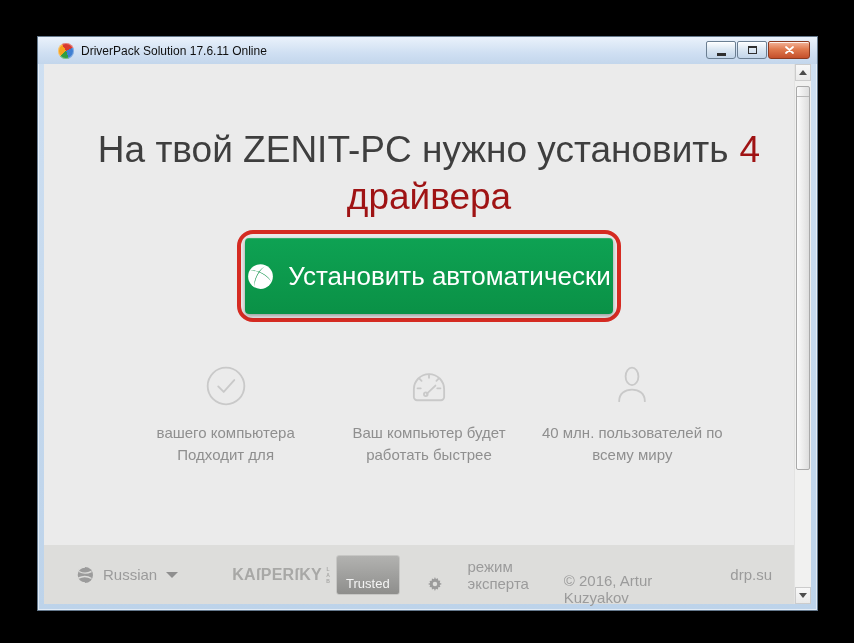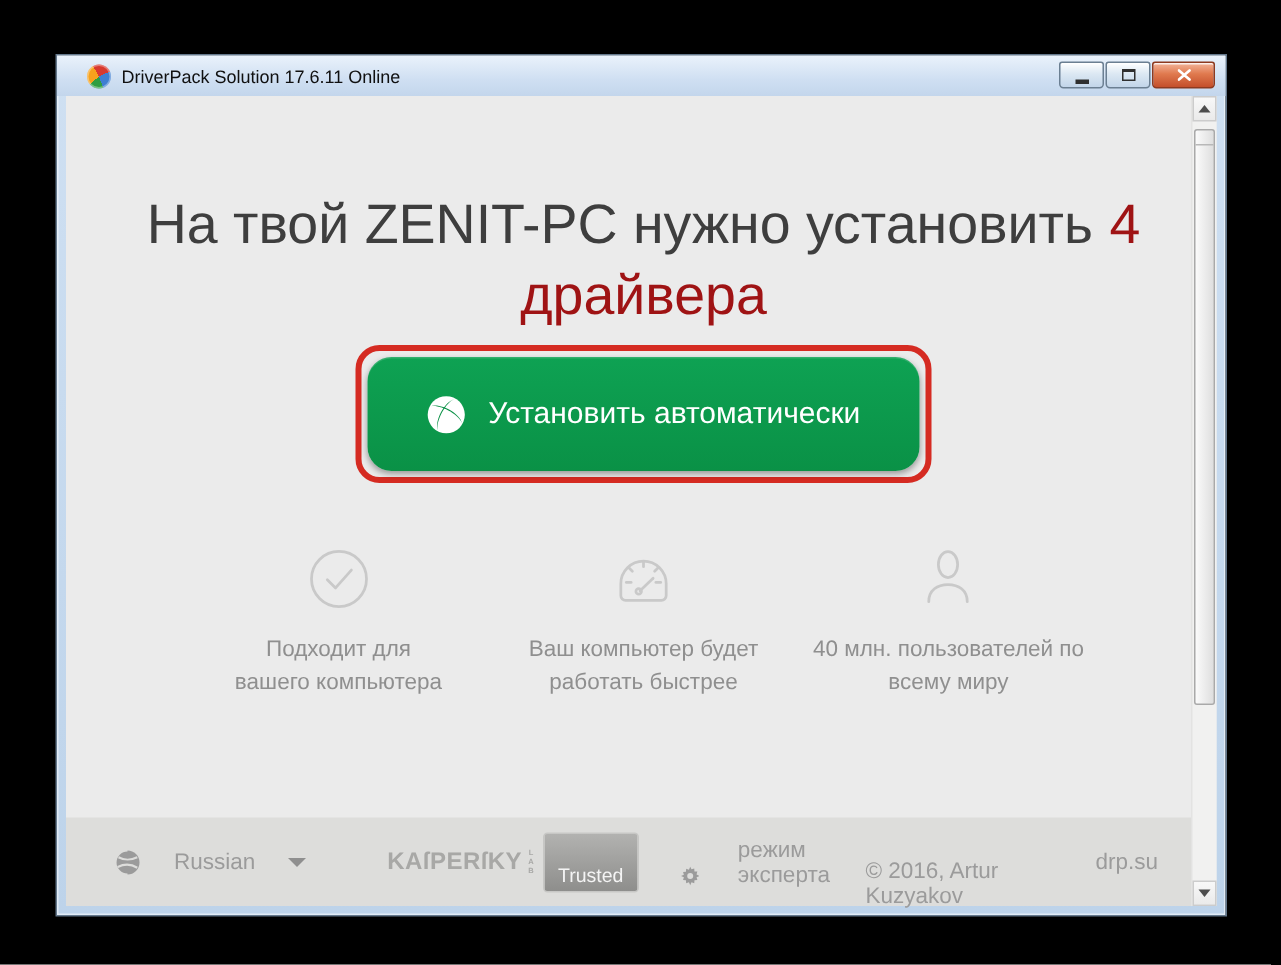--- a/index.html
+++ b/index.html
@@ -52,39 +52,39 @@
   .heading .red { color:#9f1314; }
   .heading .red-4 { margin-left:11px; }
 
   
   .annotation {
     display:inline-block; margin-top:10px;
     border:4px solid #d52b22; border-radius:16px; padding:4px;
   }
   .install-btn {
     display:flex; align-items:center; justify-content:center; gap:14px;
-    width:368px; height:76px; border:none; border-radius:16px;
+    width:368px; height:76px; border:none; border-radius:4px;
     background:linear-gradient(#0ea253,#0a9146);
-    color:#fff; font-size:20px; font-family:inherit; cursor:pointer;
+    color:#fff; font-size:26px; font-family:inherit; cursor:pointer;
     box-shadow:0 2px 4px rgba(0,0,0,.35), inset 0 1px 0 rgba(255,255,255,.15);
   }
 
   
   .features { margin-top:42px; display:flex; justify-content:space-around; padding:0 60px; }
   .feature { width:230px; }
   .feature svg { display:block; margin:0 auto; }
   .caption { margin-top:14px; font-size:15px; line-height:22px; color:#8f8f8f; }
   .caption span { display:block; }
 
   
   .footer {
     height:59px; background:#dddddb; display:flex; align-items:center;
     padding:0 16px 0 32px; color:#9b9b9b; font-size:15px; flex:none;
   }
-  .lang { display:flex; align-items:center; gap:22px; cursor:pointer; }
+  .lang { display:flex; align-items:center; gap:9px; cursor:pointer; }
   .caret-down { width:0; height:0; border-left:6px solid transparent; border-right:6px solid transparent; border-top:6px solid #8f8f8f; }
   .kaspersky { margin-left:54px; display:flex; align-items:center; gap:2px; cursor:pointer; }
   .k-text { font-size:16px; font-weight:bold; color:#a8a8a6; letter-spacing:.3px; }
   .k-lab { font-size:5px; line-height:5px; writing-mode:vertical-lr; text-orientation:upright; color:#a8a8a6; font-weight:bold; margin:0 4px 0 1px; }
   .trusted {
     background:linear-gradient(#b2b2b0,#8e8e8c); border:1px solid #c7c7c5;
     color:#f4f4f4; font-size:13px; padding:20px 9px 3px; border-radius:3px;
   }
   .expert { margin-left:28px; display:flex; align-items:flex-end; gap:26px; cursor:pointer; }
   .copyright { margin-left:auto;margin-top:28px; }
@@ -156,22 +156,22 @@
         </div>
 
         <div class="features">
 
           <div class="feature">
             <svg width="44" height="44" viewBox="0 0 48 48" fill="none" stroke="#c9c9c9" stroke-width="2" stroke-linecap="round" stroke-linejoin="round">
               <circle cx="24" cy="24" r="20"></circle>
               <path d="M15.5 24.5l6 6 11.5-13"></path>
             </svg>
             <div class="caption">
+              <span>вашего компьютера</span>
               <span>Подходит для</span>
-              <span>вашего компьютера</span>
             </div>
           </div>
 
           <div class="feature">
             <svg width="44" height="44" viewBox="0 0 48 48" fill="none" stroke="#c9c9c9" stroke-width="2" stroke-linecap="round" stroke-linejoin="round">
               <path d="M7.5 36v-8.5a16.5 16.5 0 1 1 33 0V36a3.5 3.5 0 0 1-3.5 3.5H11A3.5 3.5 0 0 1 7.5 36z"></path>
               <path d="M24 11.5v3.5"></path>
               <path d="M13.5 16l2.4 2.4"></path>
               <path d="M34.5 16l-2.4 2.4"></path>
               <path d="M11.5 26.5H15"></path>

